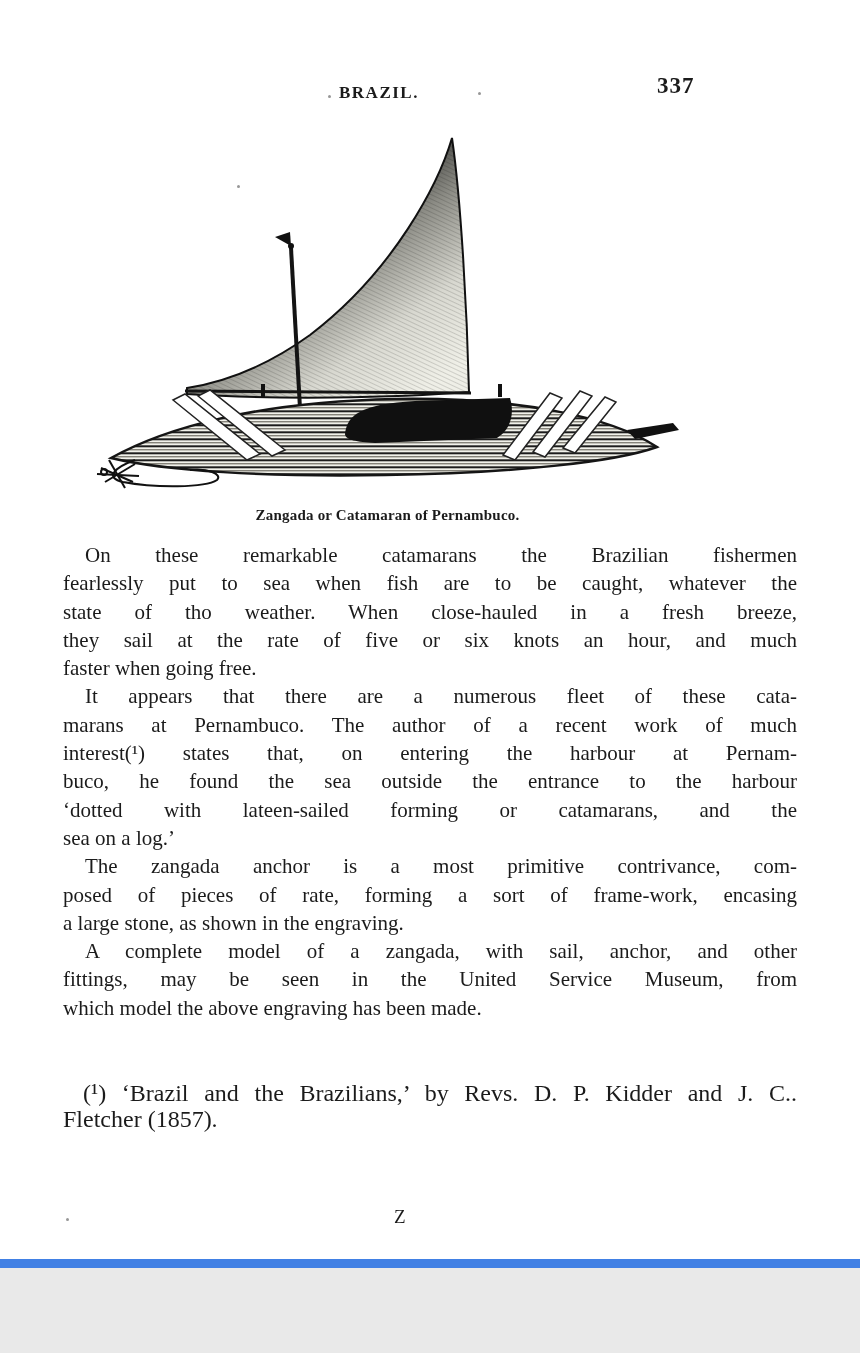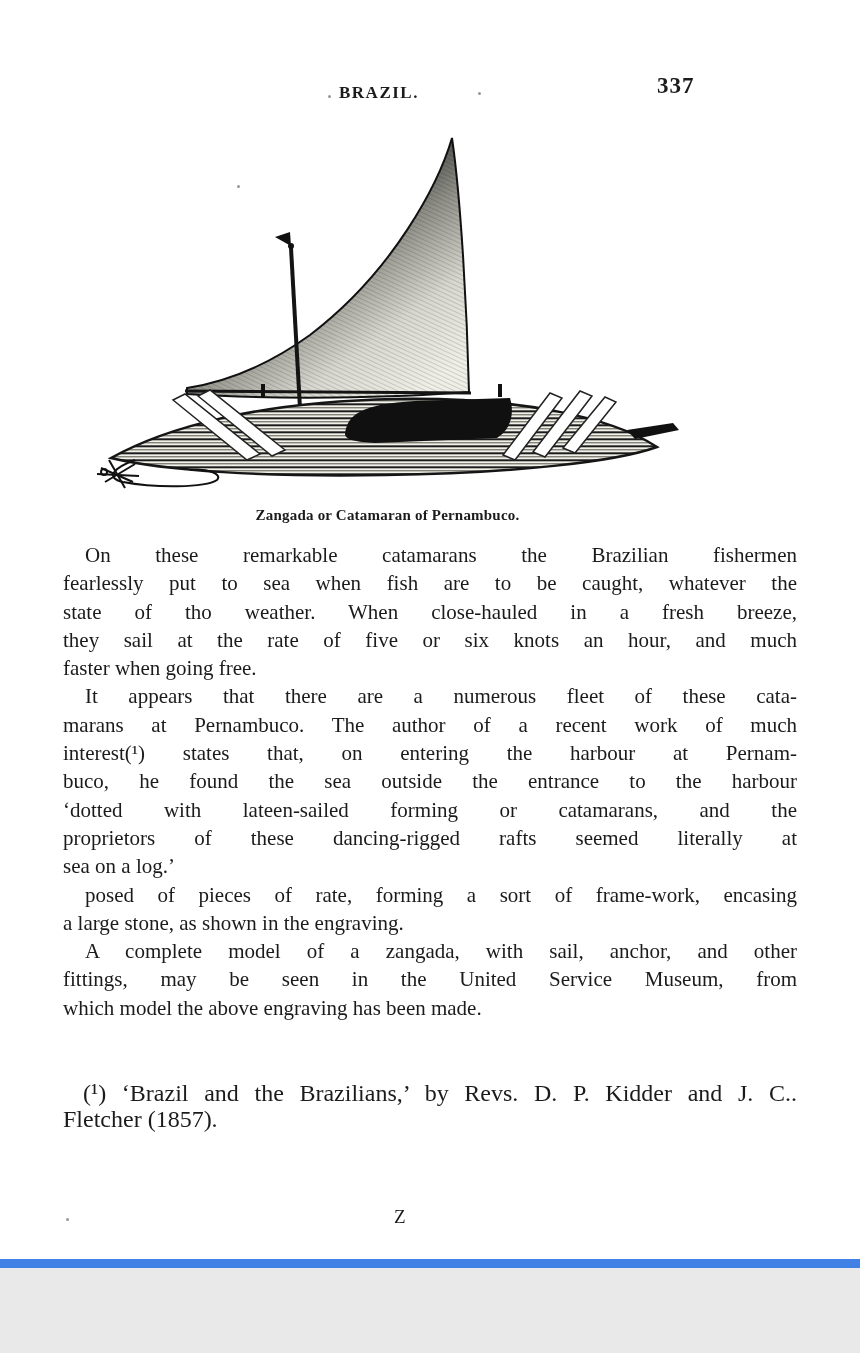--- a/index.html
+++ b/index.html
@@ -120,24 +120,24 @@
         <div class="line">state of tho weather.  When close-hauled in a fresh breeze,</div>
         <div class="line">they sail at the rate of five or six knots an hour, and much</div>
         <div class="line">faster when going free.</div>
       </div>
     <div class="para">
         <div class="line">It appears that there are a numerous fleet of these cata-</div>
         <div class="line">marans at Pernambuco.  The author of a recent work of much</div>
         <div class="line">interest(¹) states that, on entering the harbour at Pernam-</div>
         <div class="line">buco, he found the sea outside the entrance to the harbour</div>
         <div class="line">‘dotted with lateen-sailed forming or catamarans, and the</div>
-        <div class="line">proprietors of these dancing-rigged rafts seemed literally at</div>
         <div class="line">sea on a log.’</div>
       </div>
     <div class="para">
+        <div class="line">The zangada anchor is a most primitive contrivance, com-</div>
         <div class="line">posed of pieces of rate, forming a sort of frame-work, encasing</div>
         <div class="line">a large stone, as shown in the engraving.</div>
       </div>
     <div class="para">
         <div class="line">A complete model of a zangada, with sail, anchor, and other</div>
         <div class="line">fittings, may be seen in the United Service Museum, from</div>
         <div class="line">which model the above engraving has been made.</div>
       </div>
   </div>
 

